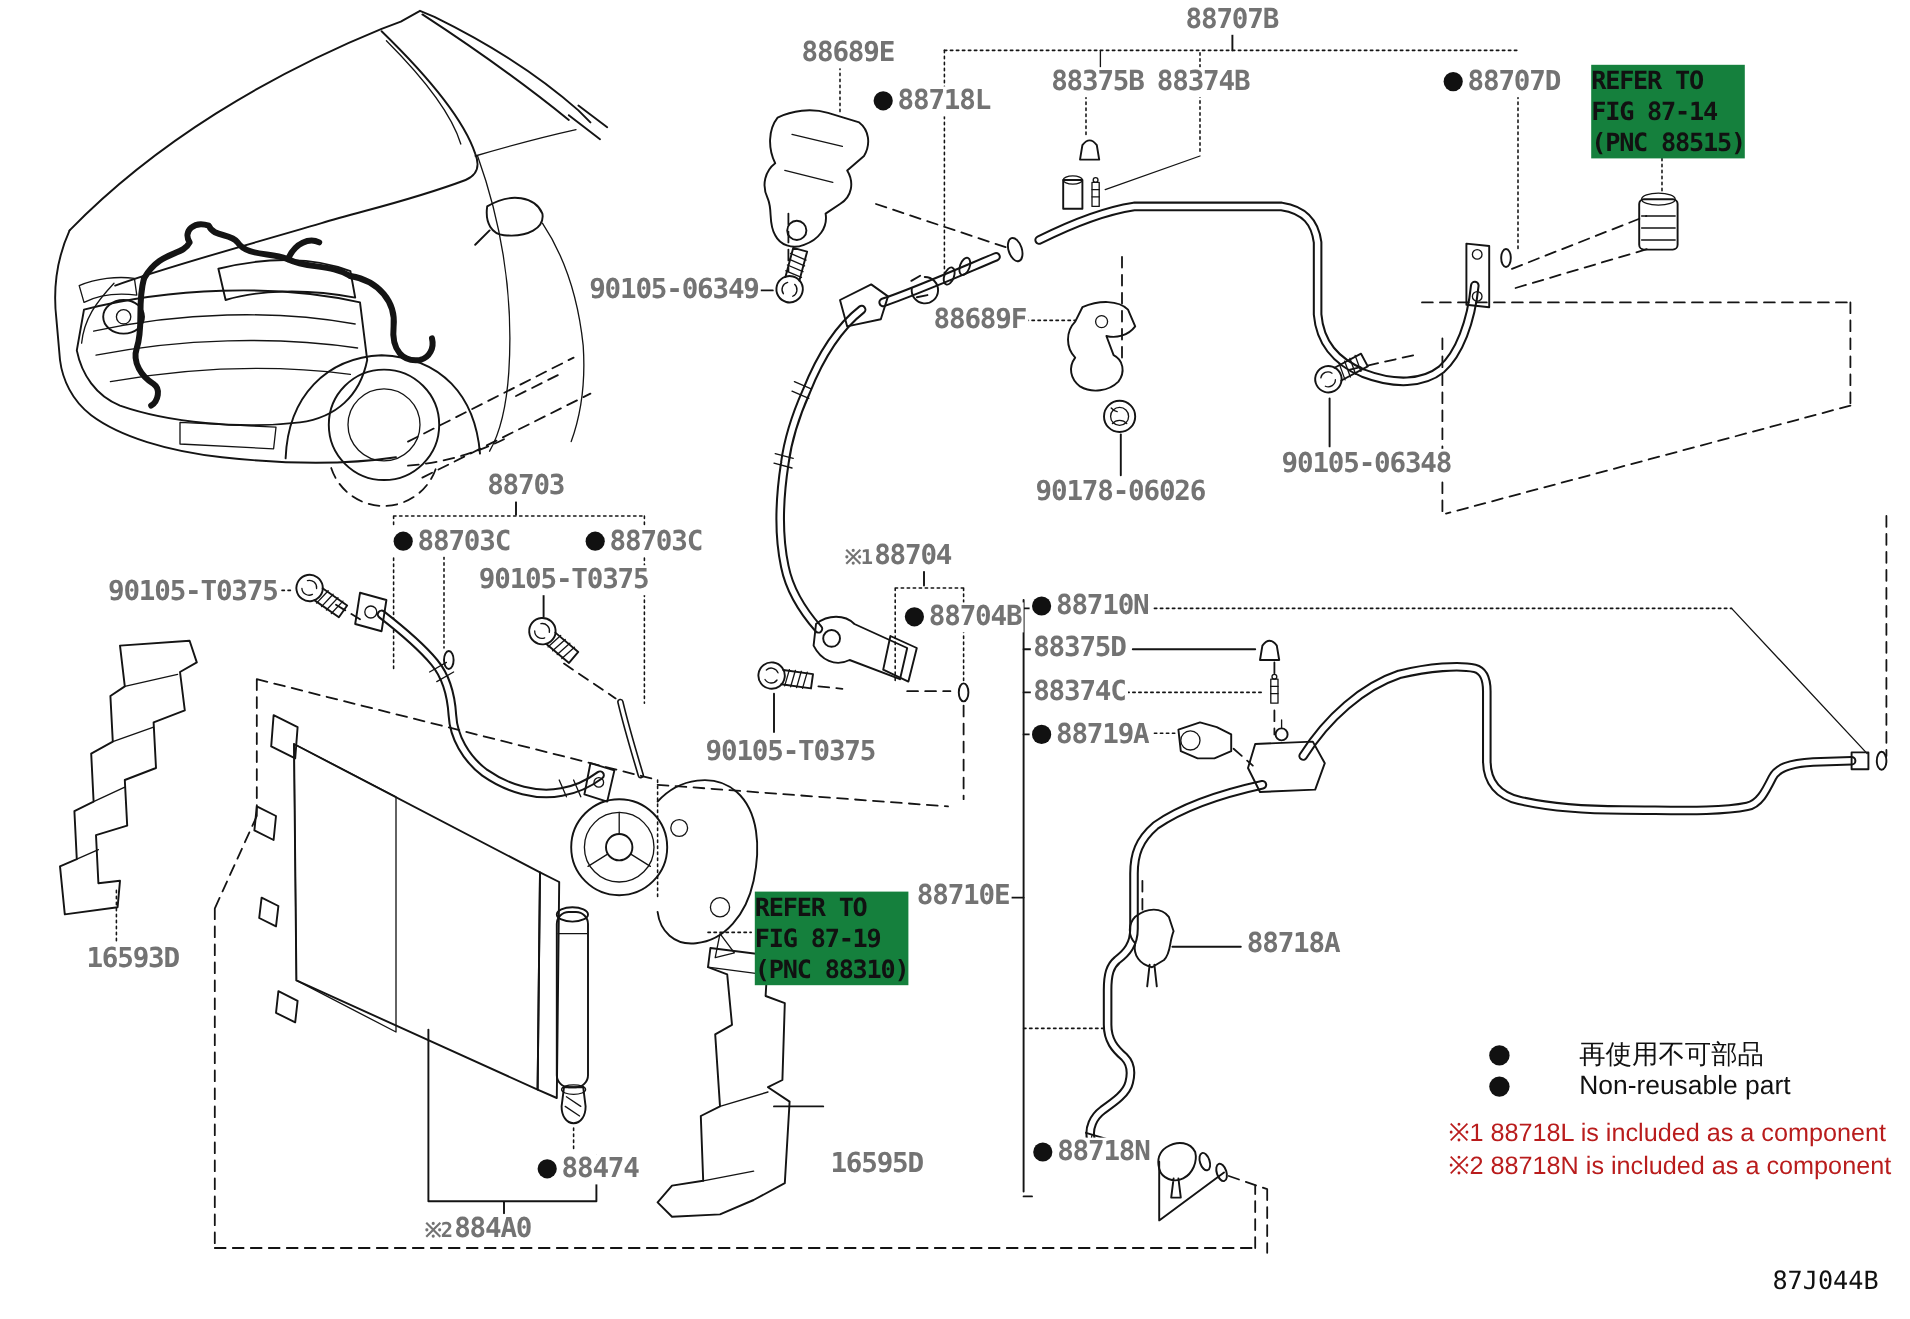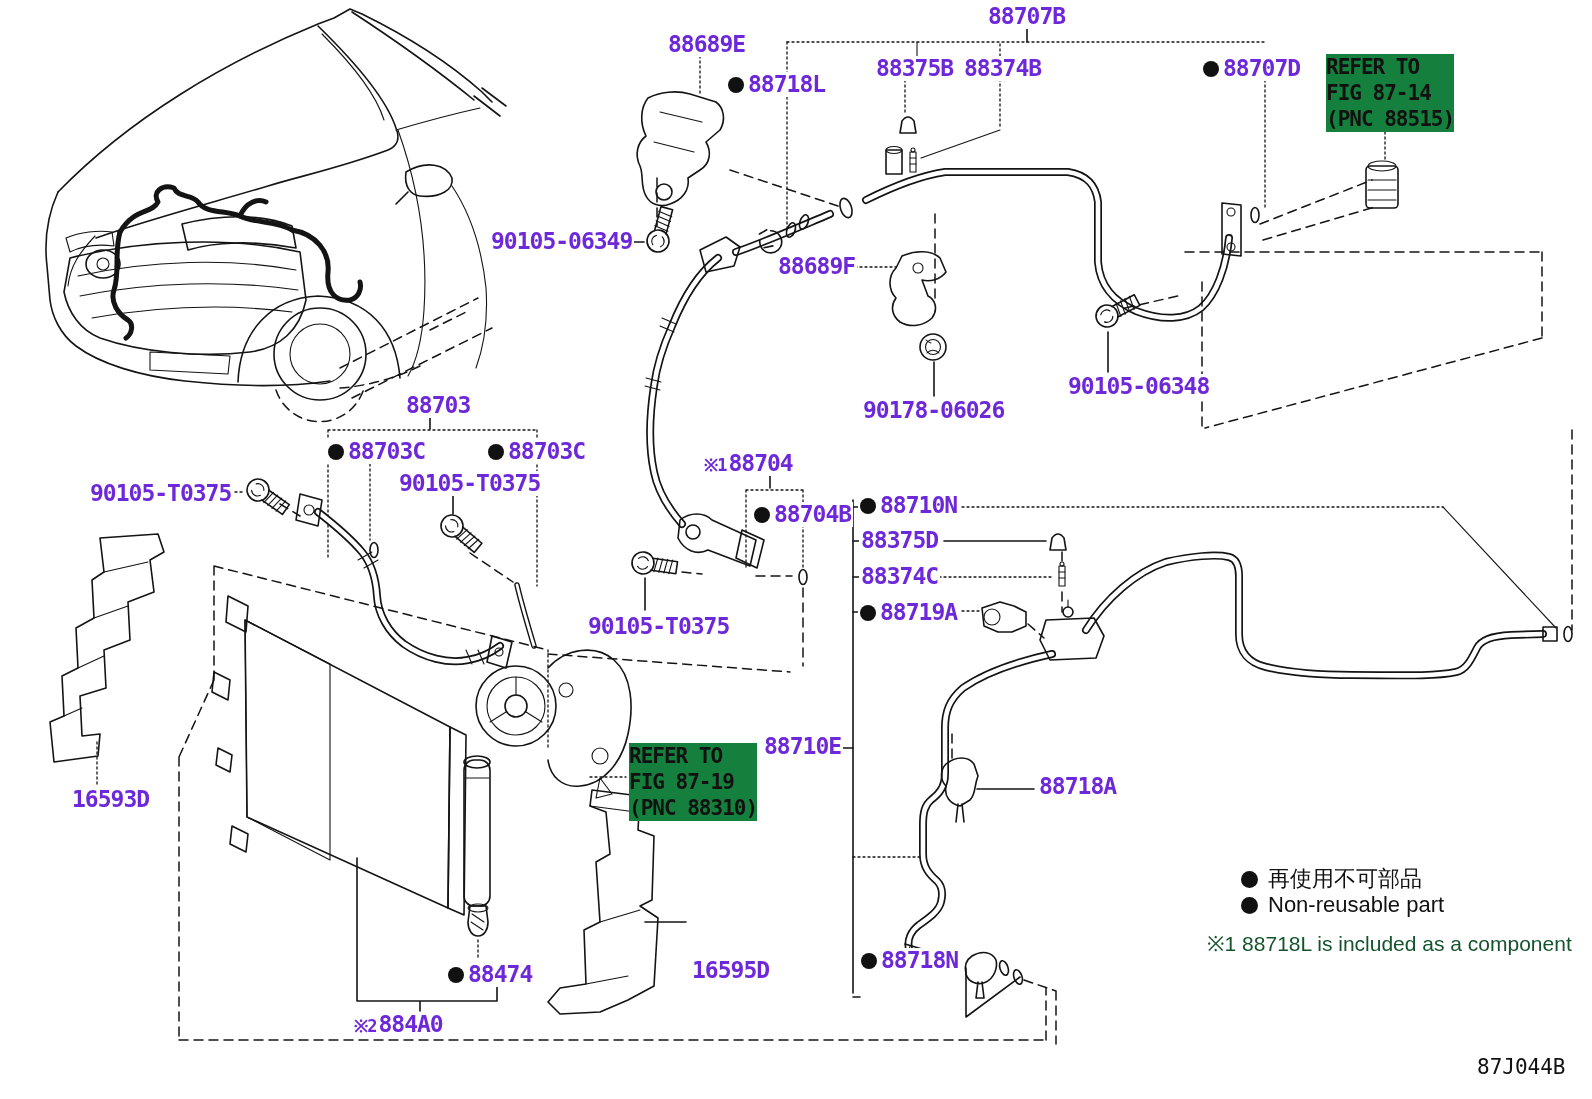--- a/index.html
+++ b/index.html
@@ -7,30 +7,30 @@
           font-family:"DejaVu Sans Mono",monospace;}
   #art{position:absolute;left:0;top:0;}
   svg *{stroke:#141414;fill:none;stroke-linecap:round;stroke-linejoin:round;}
   .s{stroke-width:1.6;} .s2{stroke-width:1.1;}
   .dotl{stroke-width:1.3;stroke-dasharray:2 3;}
   .dash{stroke-width:1.5;stroke-dasharray:9 6;}
   .to{stroke-width:8;} .ti{stroke:#fff;stroke-width:4.6;}
   .to2{stroke-width:5.5;} .ti2{stroke:#fff;stroke-width:2.8;}
   .thick{stroke-width:5;}
   .lbl{position:absolute;font:bold 23px "DejaVu Sans Mono",monospace;letter-spacing:-1px;
-       color:#6d28d9;background:#fff;line-height:1;padding:1px 2px;white-space:nowrap;}
+       color:#737373;background:#fff;line-height:1;padding:1px 2px;white-space:nowrap;}
   .lbl .dot{display:inline-block;width:16px;height:16px;border-radius:50%;background:#111;
        margin-right:4px;vertical-align:-1px;}
   .lbl .pre{font-size:17px;font-weight:bold;margin-right:2px;}
   .ref{position:absolute;font:bold 21px "DejaVu Sans Mono",monospace;letter-spacing:-1px;
        color:#111;background:#15803d;line-height:26px;white-space:nowrap;}
   .legend-row{position:absolute;display:flex;align-items:center;gap:10px;background:#fff;}
   .legend-row .dot{width:17px;height:17px;border-radius:50%;background:#111;}
-  .legend-text{font:22px "Liberation Sans",sans-serif;color:#111;white-space:nowrap;}
-  .note{position:absolute;font:21px "Liberation Sans",sans-serif;color:#14532d;background:#fff;white-space:nowrap;}
+  .legend-text{font:22px "Liberation Sans",sans-serif;color:#111;white-space:nowrap;margin-left:48px;}
+  .note{position:absolute;font:21px "Liberation Sans",sans-serif;color:#b91c1c;background:#fff;white-space:nowrap;}
   .figcode{position:absolute;font:21px "DejaVu Sans Mono",monospace;color:#111;}
 </style>
 </head>
 <body>
 
 <div id="canvas">
 
 <svg id="art" width="1592" height="1099" viewBox="0 0 1592 1099">
   <defs>
     <pattern id="h1" patternUnits="userSpaceOnUse" width="9" height="9" patternTransform="rotate(118)">
@@ -322,15 +322,16 @@
 
   <div class="legend-row" style="left:1241px;top:864px">
     <span class="dot"></span>
     <span class="legend-text">再使用不可部品</span>
   </div>
   <div class="legend-row" style="left:1241px;top:892px">
     <span class="dot"></span>
     <span class="legend-text">Non-reusable part</span>
   </div>
   <div class="note" style="left:1207px;top:929px">※1 88718L is included as a component</div>
+  <div class="note" style="left:1207px;top:956px">※2 88718N is included as a component</div>
   <div class="figcode" style="left:1477px;top:1055px">87J044B</div>
 
 </div>
 
 </body></html>

